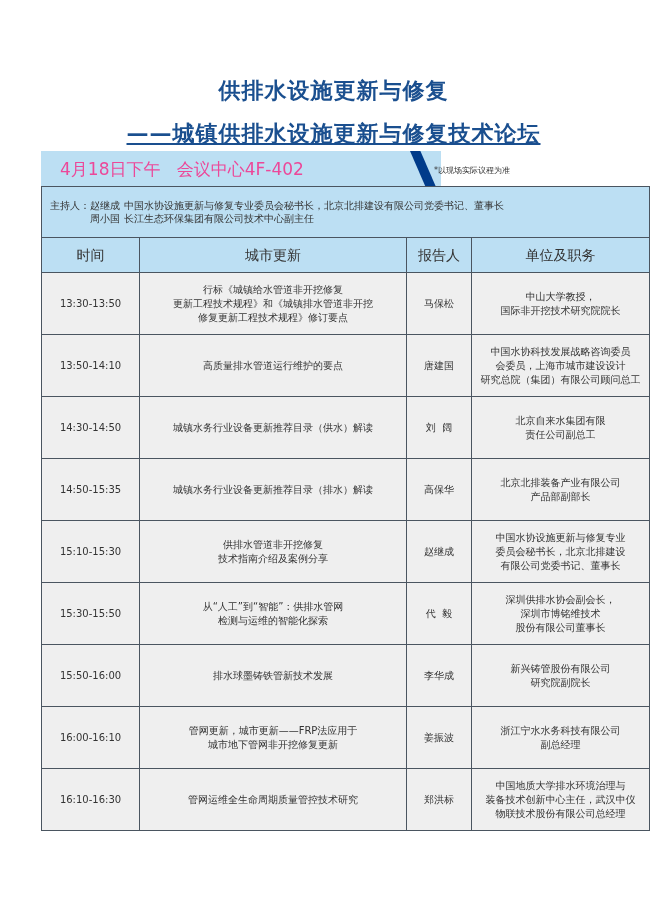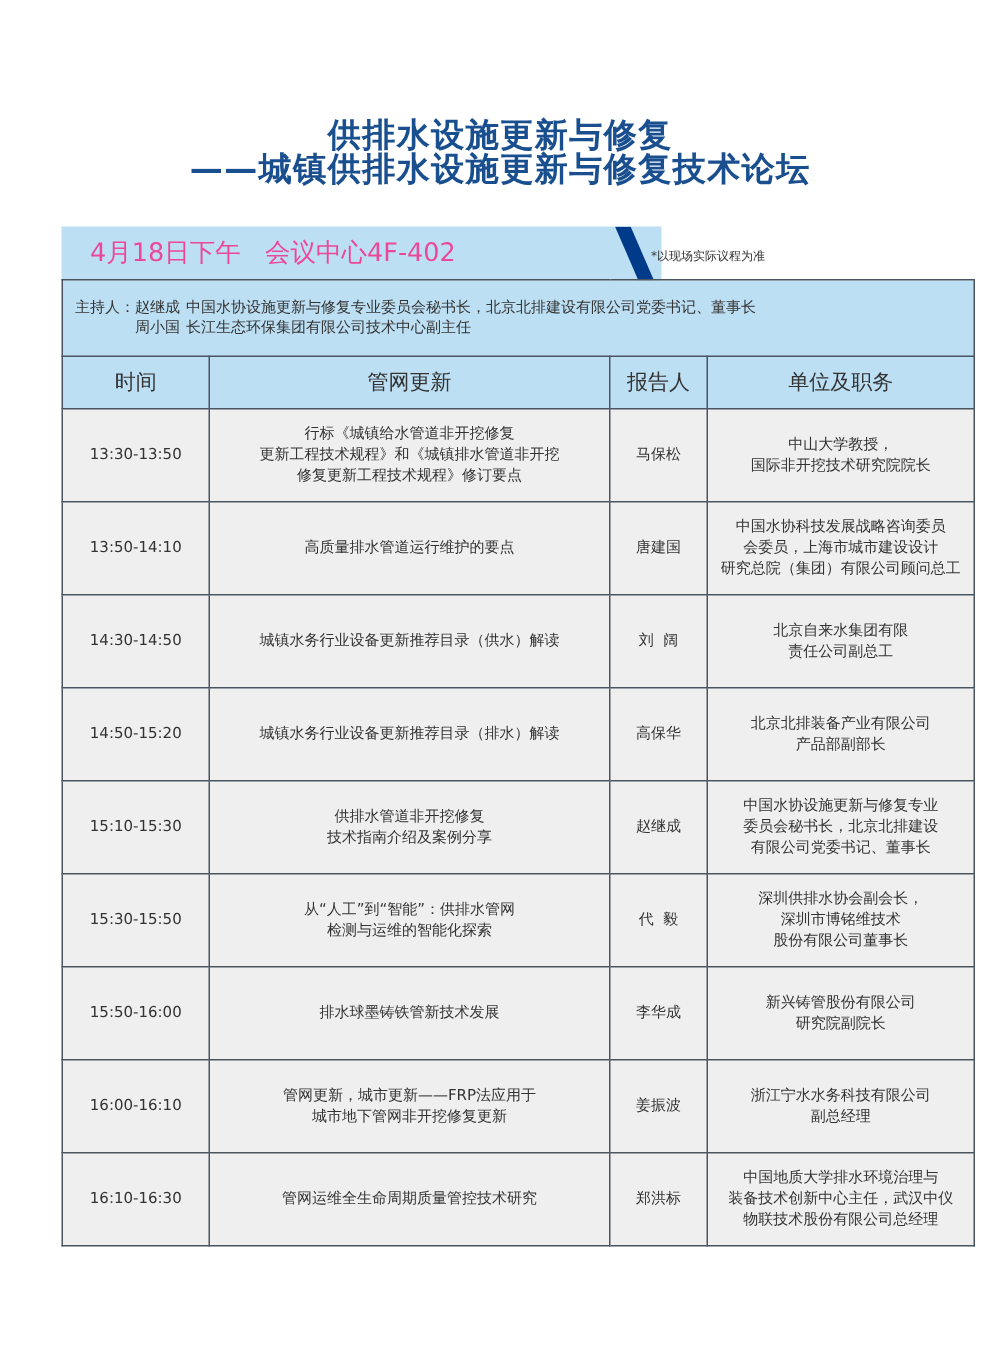--- a/index.html
+++ b/index.html
@@ -8,21 +8,21 @@
       font-family: "DejaVu Sans", "Liberation Sans", sans-serif;
       color: #333333;
     }
     .page { position: relative; width: 529px; height: 913px; margin-top: 44px; }
 
     .title {
       position: absolute; left: 0; width: 667px; text-align: center;
       color: #1a4f8f; font-weight: bold; letter-spacing: 1px;
     }
     .title.line1 { top: 33px; font-size: 22px; line-height: 28px; }
-    .title.line2 { top: 56px; font-size: 22px; line-height: 28px; }
+    .title.line2 { top: 76px; font-size: 22px; line-height: 28px; text-decoration: underline; }
 
     .banner {
       position: absolute; left: 41px; top: 107px; width: 400px; height: 36px;
       background: #bcdff3;
     }
     .banner-text {
       position: absolute; left: 60px; top: 113px;
       font-size: 17px; line-height: 24px; color: #ec4899;
       white-space: pre;
     }
@@ -82,21 +82,21 @@
           <div class="host-grid">
             <span class="host-label"><span>主持人：</span><span>赵继成</span></span>
             <span>中国水协设施更新与修复专业委员会秘书长，北京北排建设有限公司党委书记、董事长</span>
             <span class="host-label">周小国</span>
             <span>长江生态环保集团有限公司技术中心副主任</span>
           </div>
         </td>
       </tr>
       <tr class="head-row">
         <th>时间</th>
-        <th>管网更新</th>
+        <th>城市更新</th>
         <th>报告人</th>
         <th>单位及职务</th>
       </tr>
     </tbody>
     <tbody id="rows">
         <tr class="data-row">
           <td>13:30-13:50</td>
           <td class="cell-multiline">行标《城镇给水管道非开挖修复
 更新工程技术规程》和《城镇排水管道非开挖
 修复更新工程技术规程》修订要点</td>
@@ -113,21 +113,21 @@
 研究总院（集团）有限公司顾问总工</td>
         </tr>
         <tr class="data-row">
           <td>14:30-14:50</td>
           <td class="cell-multiline">城镇水务行业设备更新推荐目录（供水）解读</td>
           <td class="speaker">刘  阔</td>
           <td class="cell-multiline">北京自来水集团有限
 责任公司副总工</td>
         </tr>
         <tr class="data-row">
-          <td>14:50-15:20</td>
+          <td>14:50-15:35</td>
           <td class="cell-multiline">城镇水务行业设备更新推荐目录（排水）解读</td>
           <td class="speaker">高保华</td>
           <td class="cell-multiline">北京北排装备产业有限公司
 产品部副部长</td>
         </tr>
         <tr class="data-row">
           <td>15:10-15:30</td>
           <td class="cell-multiline">供排水管道非开挖修复
 技术指南介绍及案例分享</td>
           <td class="speaker">赵继成</td>

